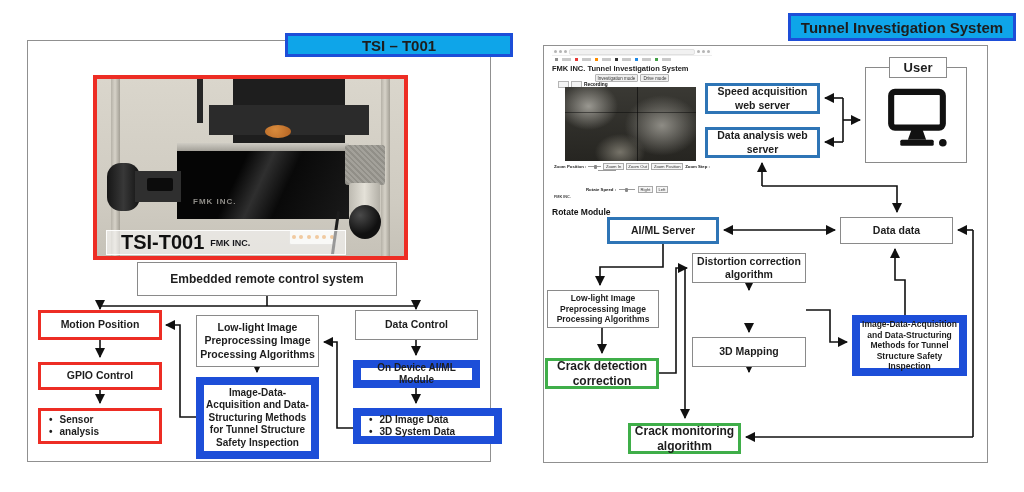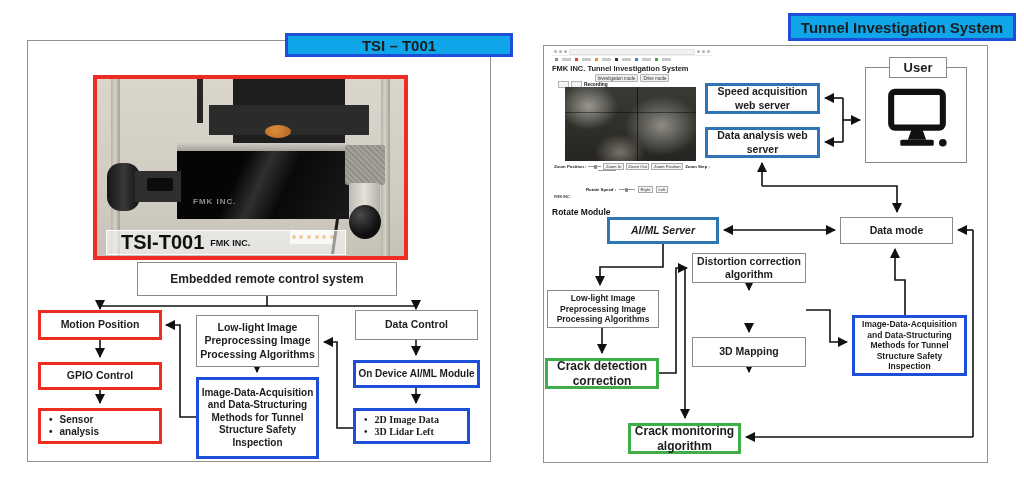--- a/index.html
+++ b/index.html
@@ -7,21 +7,21 @@
           font-family:"Liberation Sans",sans-serif;color:#1d1d1d;}
   .panel{position:absolute;border:1.5px solid #909090;background:#fff;box-sizing:border-box;}
   .title-box{position:absolute;box-sizing:border-box;border:3px solid #1d4ed8;background:#0ea5e9;
              display:flex;align-items:center;justify-content:center;font-weight:700;font-size:15px;z-index:6;}
   .wires{position:absolute;left:0;top:0;width:1024px;height:492px;z-index:2;pointer-events:none;}
   .wires polyline{fill:none;stroke:#111;stroke-width:1.6px;}
   .bx{position:absolute;box-sizing:border-box;background:#fff;border:1.2px solid #8a8a8a;z-index:3;
       display:flex;align-items:center;justify-content:center;text-align:center;
       font-weight:700;font-size:10.5px;line-height:1.25;padding:2px;}
   .red{border:3.5px solid #ed2d24;}
-  .yellow{border:3px solid #1d4ed8;}
+  .yellow{border:8px solid #1d4ed8;}
   .blue{border:3px solid #2e75b6;}
   .green{border:3px solid #3fae49;}
   .fs10{font-size:10px;}.fs85{font-size:8.5px;}.fs12{font-size:12px;}
   .bullets{flex-direction:column;align-items:flex-start;text-align:right;justify-content:center;padding-left:8px;}
   .bullet{display:block;}
   .bullet::before{content:"•";margin-right:7px;}
   
   .photo{position:absolute;left:93px;top:75px;width:315px;height:185px;box-sizing:border-box;
          border:4px solid #ed2d24;background:linear-gradient(180deg,#dad6cc,#cfcbc1 70%,#c6c2b8);overflow:hidden;z-index:3;}
   .photo *{position:absolute;}
@@ -171,23 +171,23 @@
   <div class="bx red" style="left:38px;top:310px;width:124px;height:30px;">Motion Position</div>
   <div class="bx red" style="left:38px;top:362px;width:124px;height:28px;">GPIO Control</div>
   <div class="bx red bullets fs10" style="left:38px;top:408px;width:124px;height:36px;">
     <span class="bullet">Sensor</span>
     <span class="bullet">analysis</span>
   </div>
   <div class="bx" style="left:196px;top:315px;width:123px;height:52px;">Low-light Image Preprocessing Image Processing Algorithms</div>
   <div class="bx yellow fs10" style="left:196px;top:377px;width:123px;height:82px;">Image-Data-Acquisition and Data-Structuring Methods for Tunnel Structure Safety Inspection</div>
   <div class="bx" style="left:355px;top:310px;width:123px;height:30px;">Data Control</div>
   <div class="bx yellow fs10" style="left:353px;top:360px;width:127px;height:28px;">On Device AI/ML Module</div>
-  <div class="bx yellow bullets fs10" style="left:353px;top:408px;width:117px;height:36px;font-family:Liberation Serif, serif;">
+  <div class="bx yellow bullets fs10" style="left:353px;top:408px;width:149px;height:36px;">
     <span class="bullet">2D Image Data</span>
-    <span class="bullet">3D Lidar Left</span>
+    <span class="bullet">3D System Data</span>
   </div>
 
   <div class="panel" style="left:543px;top:45px;width:445px;height:418px;"></div>
   <div class="title-box" style="left:788px;top:13px;width:228px;height:28px;">Tunnel Investigation System</div>
 
   <div class="browser">
     <div class="chrome">
       <span class="cdot"></span>
       <span class="cdot"></span>
       <span class="cdot"></span>
@@ -251,22 +251,22 @@
   <div class="userlbl">User</div>
   <svg class="monitor" viewBox="0 0 100 84">
     <rect x="16" y="5" width="68" height="47" rx="5" fill="#ffffff" stroke="#111" stroke-width="8"></rect>
     <path d="M43,54 L57,54 L62,68 L38,68 Z" fill="#111"></path>
     <rect x="28" y="68" width="44" height="8" rx="2" fill="#111"></rect>
     <circle cx="84" cy="72" r="5" fill="#111"></circle>
   </svg>
 
   <div class="bx blue" style="left:705px;top:83px;width:115px;height:31px;">Speed acquisition web server</div>
   <div class="bx blue" style="left:705px;top:127px;width:115px;height:31px;">Data analysis web server</div>
-  <div class="bx blue" style="left:607px;top:217px;width:112px;height:27px;font-style:italic;">AI/ML Server</div>
-  <div class="bx" style="left:840px;top:217px;width:113px;height:27px;">Data mode</div>
+  <div class="bx blue" style="left:607px;top:217px;width:112px;height:27px;">AI/ML Server</div>
+  <div class="bx" style="left:840px;top:217px;width:113px;height:27px;">Data data</div>
   <div class="bx fs85" style="left:547px;top:290px;width:112px;height:38px;">Low-light Image Preprocessing Image Processing Algorithms</div>
   <div class="bx green fs12" style="left:545px;top:358px;width:114px;height:31px;">Crack detection correction</div>
   <div class="bx" style="left:692px;top:253px;width:114px;height:30px;">Distortion correction algorithm</div>
   <div class="bx" style="left:692px;top:337px;width:114px;height:30px;">3D Mapping</div>
   <div class="bx yellow fs85" style="left:852px;top:315px;width:115px;height:61px;">Image-Data-Acquisition and Data-Structuring Methods for Tunnel Structure Safety Inspection</div>
   <div class="bx green fs12" style="left:628px;top:423px;width:113px;height:31px;">Crack monitoring algorithm</div>
 
 </div>
 
 </body></html>

